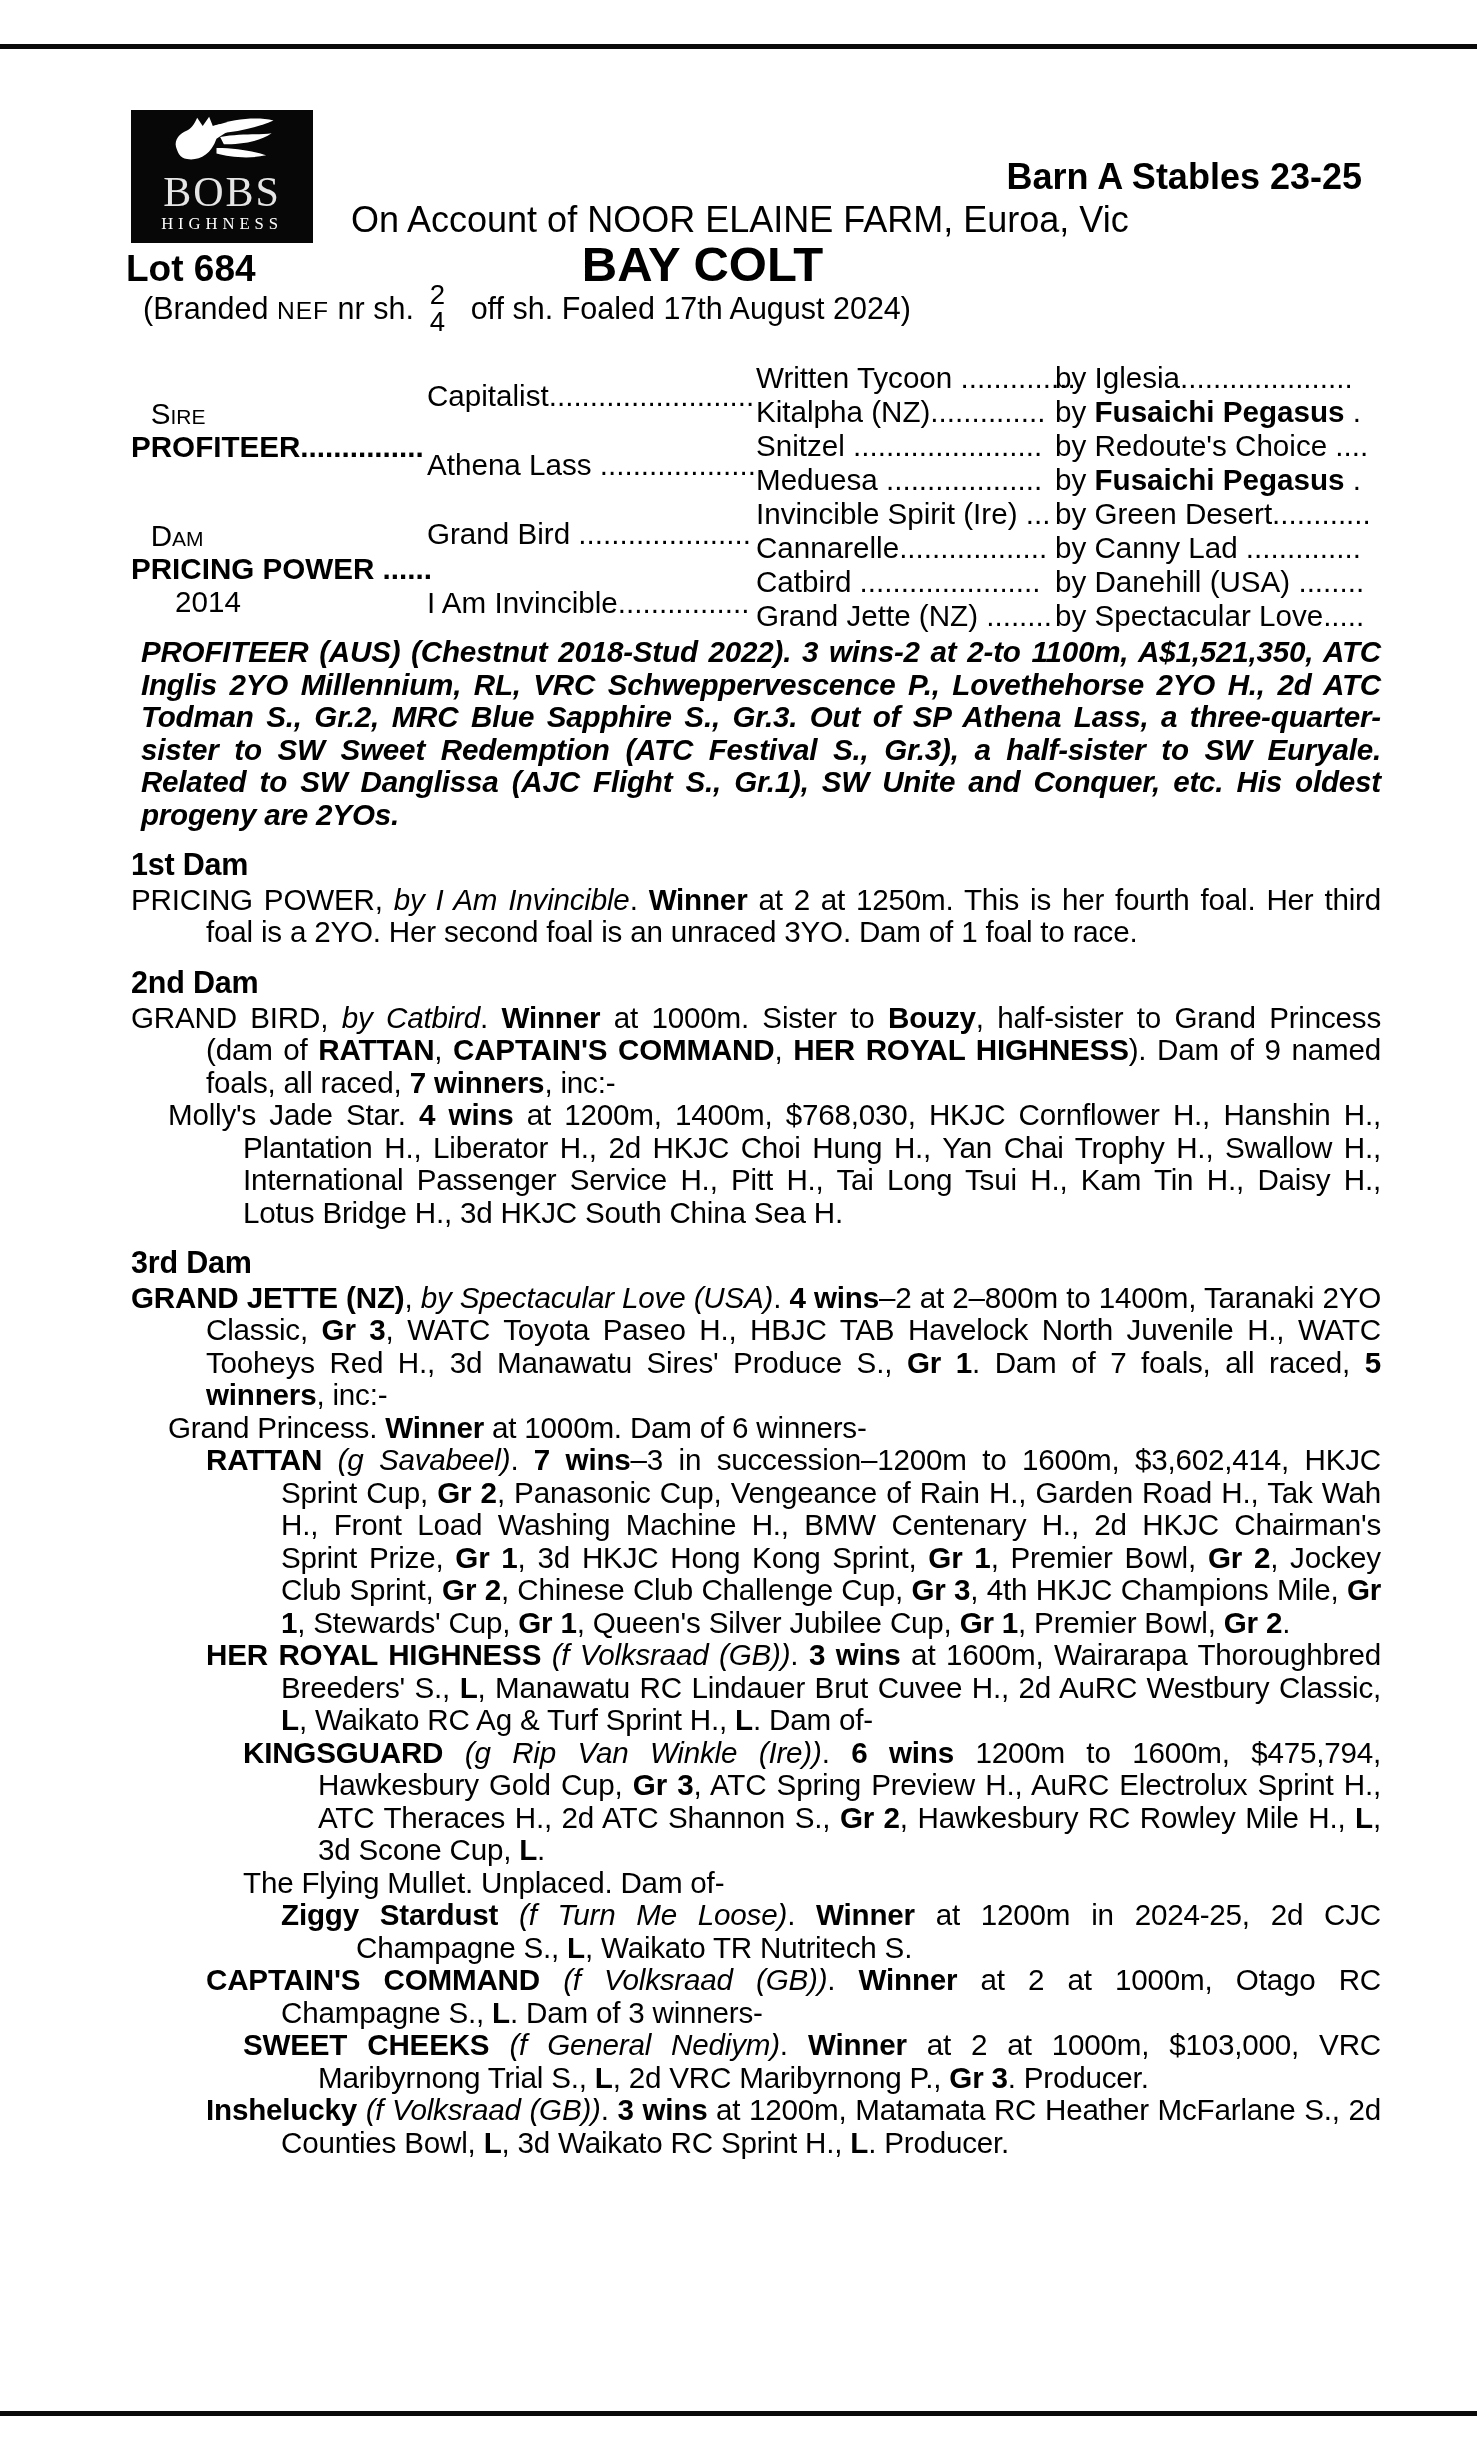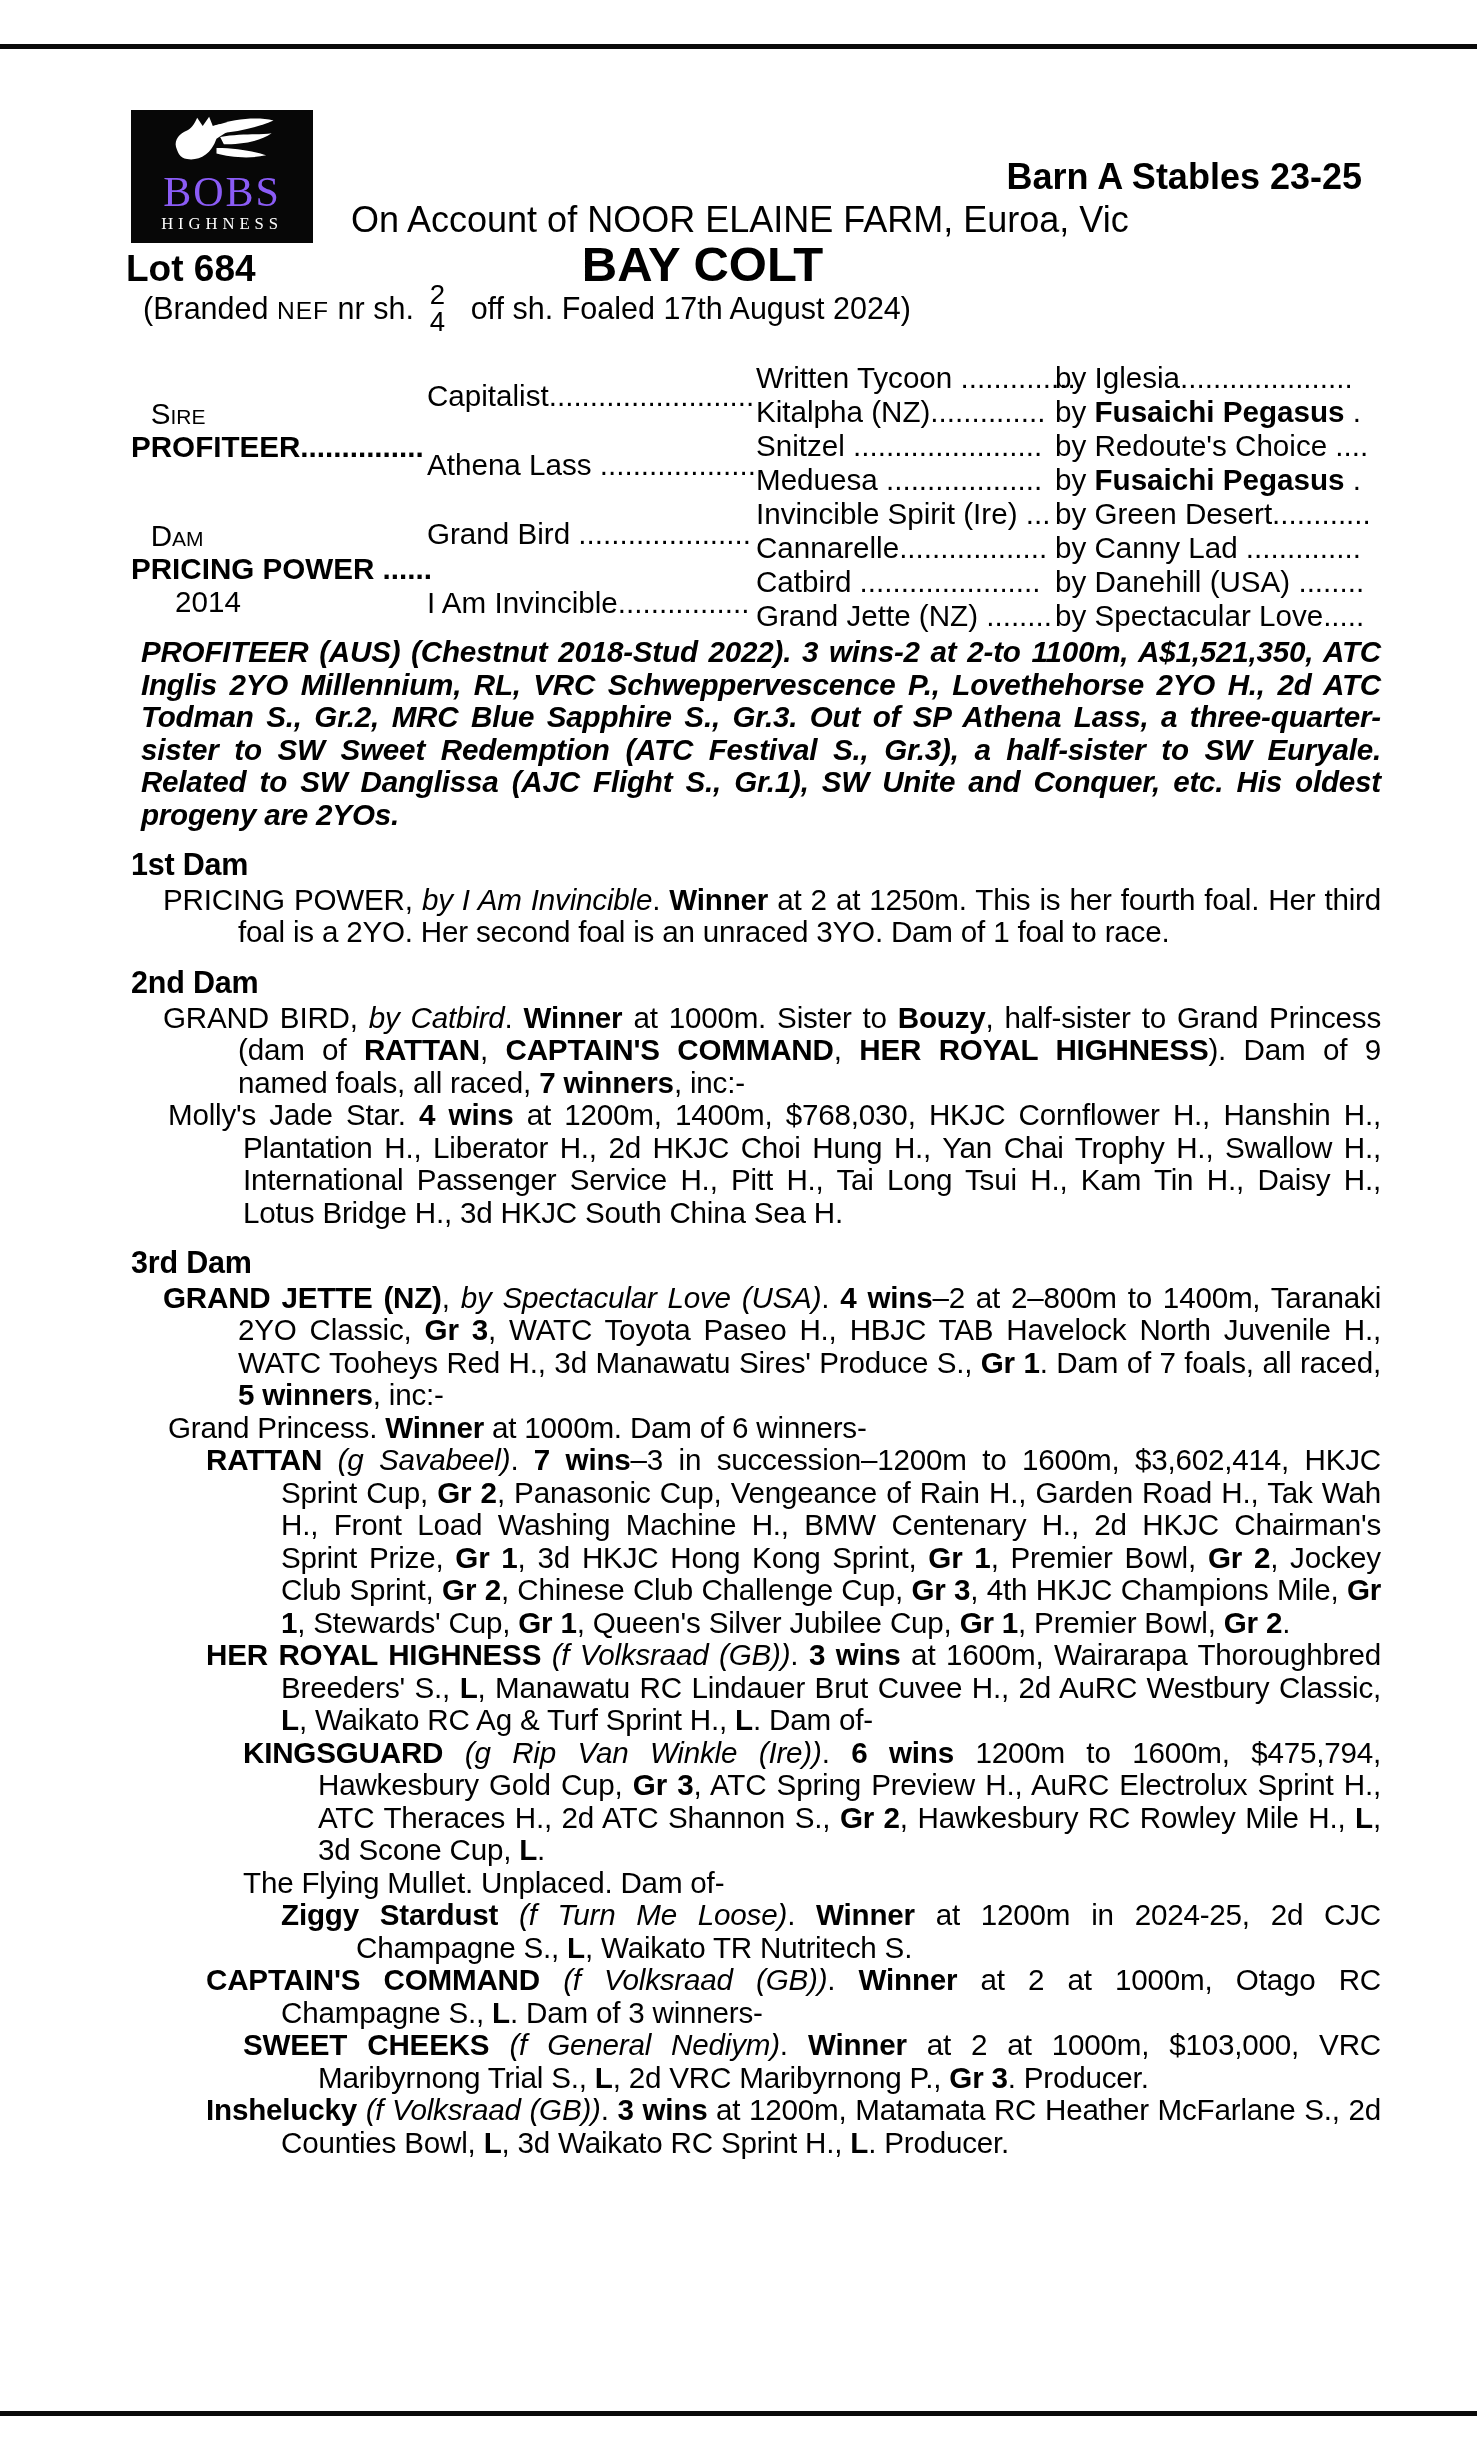--- a/index.html
+++ b/index.html
@@ -6,21 +6,21 @@
   .page{position:relative;width:1478px;height:2463px;background:#ffffff;color:#000;
         font-family:"Liberation Sans",sans-serif;overflow:hidden;}
   .rule{position:absolute;left:0;width:1478px;height:4.9px;background:#0a0a0a;}
   .rule.top{top:44px;}
   .rule.bottom{top:2411px;}
 
   
   .logo{position:absolute;left:131px;top:110px;width:182px;height:133px;background:#070707;
         display:flex;flex-direction:column;align-items:center;justify-content:flex-start;}
   .logo svg{width:148px;height:57px;margin-top:3.9px;}
-  .logo-word{font-family:"Liberation Serif",serif;color:#8b5cf6;font-size:42px;line-height:43px;letter-spacing:2px;}
+  .logo-word{font-family:"Liberation Serif",serif;color:#e5e5e5;font-size:42px;line-height:43px;letter-spacing:2px;}
   .logo-sub{font-family:"Liberation Serif",serif;color:#fff;font-size:16.7px;line-height:19.7px;letter-spacing:4.9px;}
   .barn{position:absolute;right:116px;top:156px;font-size:36px;font-weight:bold;}
   .account{position:absolute;left:351px;top:199px;font-size:36px;font-weight:normal;}
   .lot{position:absolute;left:126px;top:248px;font-size:37px;font-weight:bold;}
   .title{position:absolute;left:131px;width:1143px;top:236px;font-size:49px;font-weight:bold;text-align:center;}
   .branded{position:absolute;left:143px;width:1202px;top:284px;font-size:30.5px;white-space:pre;}
   .brand-code{font-size:24.6px;letter-spacing:1px;}
   .brand-frac{display:inline-flex;flex-direction:column;align-items:center;vertical-align:middle;
               font-size:27.6px;line-height:26.6px;margin:0 25.6px 0 15.8px;transform:translateY(-2px);}
 
@@ -37,21 +37,21 @@
   .g2cell{height:69px;display:flex;align-items:center;white-space:nowrap;}
   .g3cell{height:34px;line-height:34px;white-space:nowrap;}
 
   
   .bodytext{position:absolute;left:131px;top:636px;width:1250px;font-size:29.6px;line-height:32.5px;
             letter-spacing:-0.2px;text-align:justify;}
   .sire-summary{font-weight:bold;font-style:italic;padding-left:9.9px;}
   .section{margin-top:15.8px;}
   .section h2{font-size:30.5px;font-weight:bold;margin:0 0 2px 0;line-height:35px;}
   .entry{margin:0;}
-  .ind0{padding-left:75px;text-indent:-75px;margin-left:32px;}
+  .ind0{padding-left:75px;text-indent:-75px;}
   .ind1{padding-left:112px;text-indent:-75px;}
   .ind2{padding-left:150px;text-indent:-75px;}
   .ind3{padding-left:187px;text-indent:-75px;}
   .ind4{padding-left:225px;text-indent:-75px;}
   .b{font-weight:bold;}
   .i{font-style:italic;}
   .bi{font-weight:bold;font-style:italic;}
 </style>
 </head>
 <body>

